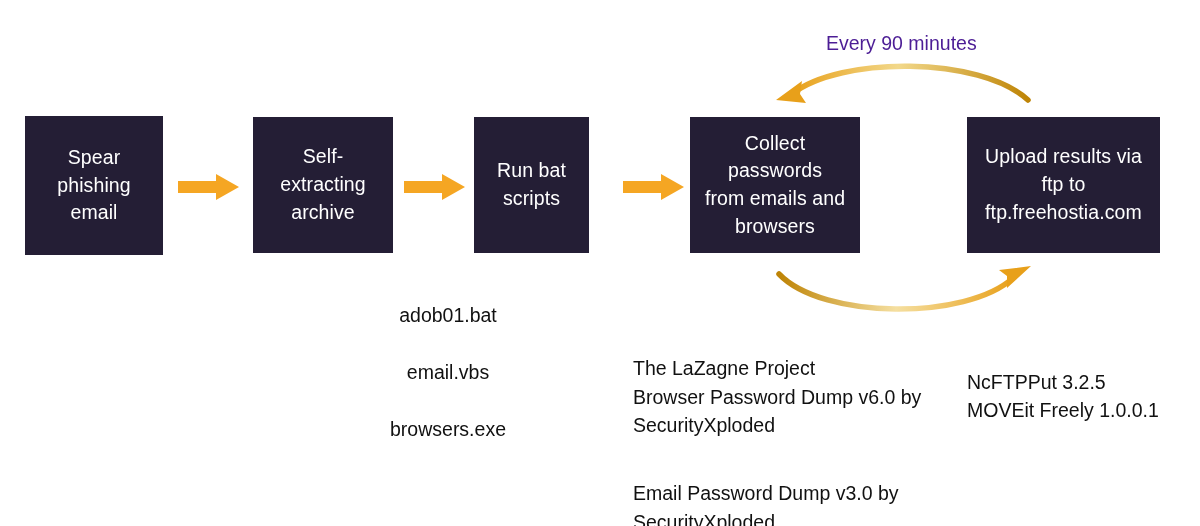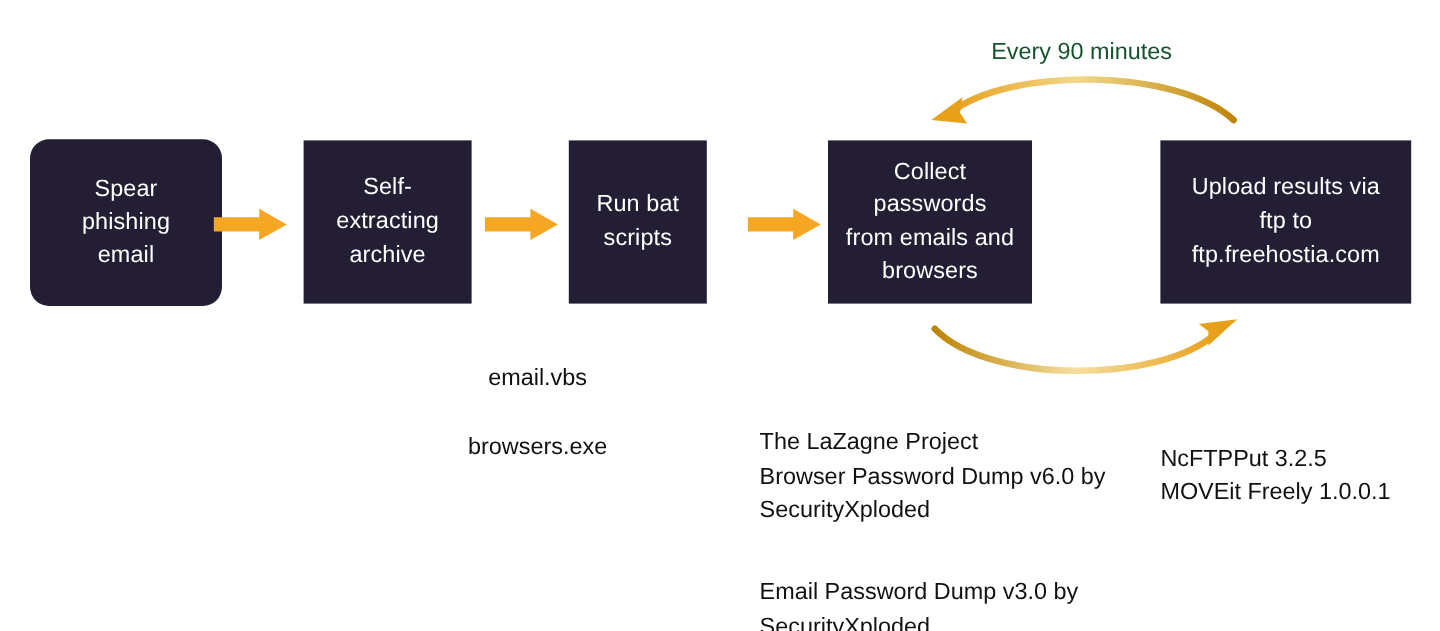--- a/index.html
+++ b/index.html
@@ -33,25 +33,25 @@
     font-weight: 400;
     letter-spacing: 0.1px;
     box-sizing: border-box;
     padding: 4px 6px;
   }
   .node .node-label {
     display: block;
     white-space: pre-line;
   }
 
-  #node-1 { left: 25px;  top: 116px; width: 160px; height: 139px; border-radius: 16px; }
+  #node-1 { left: 25px;  top: 116px; width: 138px; height: 139px; }
   #node-2 { left: 253px; top: 117px; width: 140px; height: 136px; }
   #node-3 { left: 474px; top: 117px; width: 115px; height: 136px; }
   #node-4 { left: 690px; top: 117px; width: 170px; height: 136px; }
-  #node-5 { left: 967px; top: 117px; width: 209px; height: 136px; }
+  #node-5 { left: 967px; top: 117px; width: 193px; height: 136px; }
 
   
   .arrow {
     position: absolute;
     height: 30px;
     width: 62px;
   }
   #arrow-1 { left: 178px; top: 172px; }
   #arrow-2 { left: 404px; top: 172px; }
   #arrow-3 { left: 623px; top: 172px; }
@@ -69,21 +69,21 @@
     position: absolute;
     color: #111111;
     font-size: 19.5px;
     line-height: 1.45;
     white-space: pre-line;
   }
   #loop-label {
     left: 826px;
     top: 29px;
     font-size: 19.5px;
-    color: #14532d;
+    color: #4c1d95;
     white-space: nowrap;
   }
   #file-list {
     left: 348px;
     top: 272px;
     width: 200px;
     text-align: center;
     line-height: 1.465;
   }
   #tools-collect {
@@ -167,20 +167,21 @@
         <stop offset="100%" stop-color="#E8A01A"></stop>
       </linearGradient>
     </defs>
     <path d="M 34 16 C 78 62, 222 62, 268 20" fill="none" stroke="url(#gradBot)" stroke-width="5.5" stroke-linecap="round"></path>
     <polygon points="286,8 262,30 262,18 254,12" fill="#E8A01A"></polygon>
   </svg>
 
   <div class="caption" id="loop-label">Every 90 minutes</div>
 
   <div class="caption" id="file-list">
+    <div>adob01.bat</div>
     <div>email.vbs</div>
     <div>browsers.exe</div>
     
     
     
     
   </div>
 
   <div class="caption" id="tools-collect">
     <div class="para">The LaZagne Project

